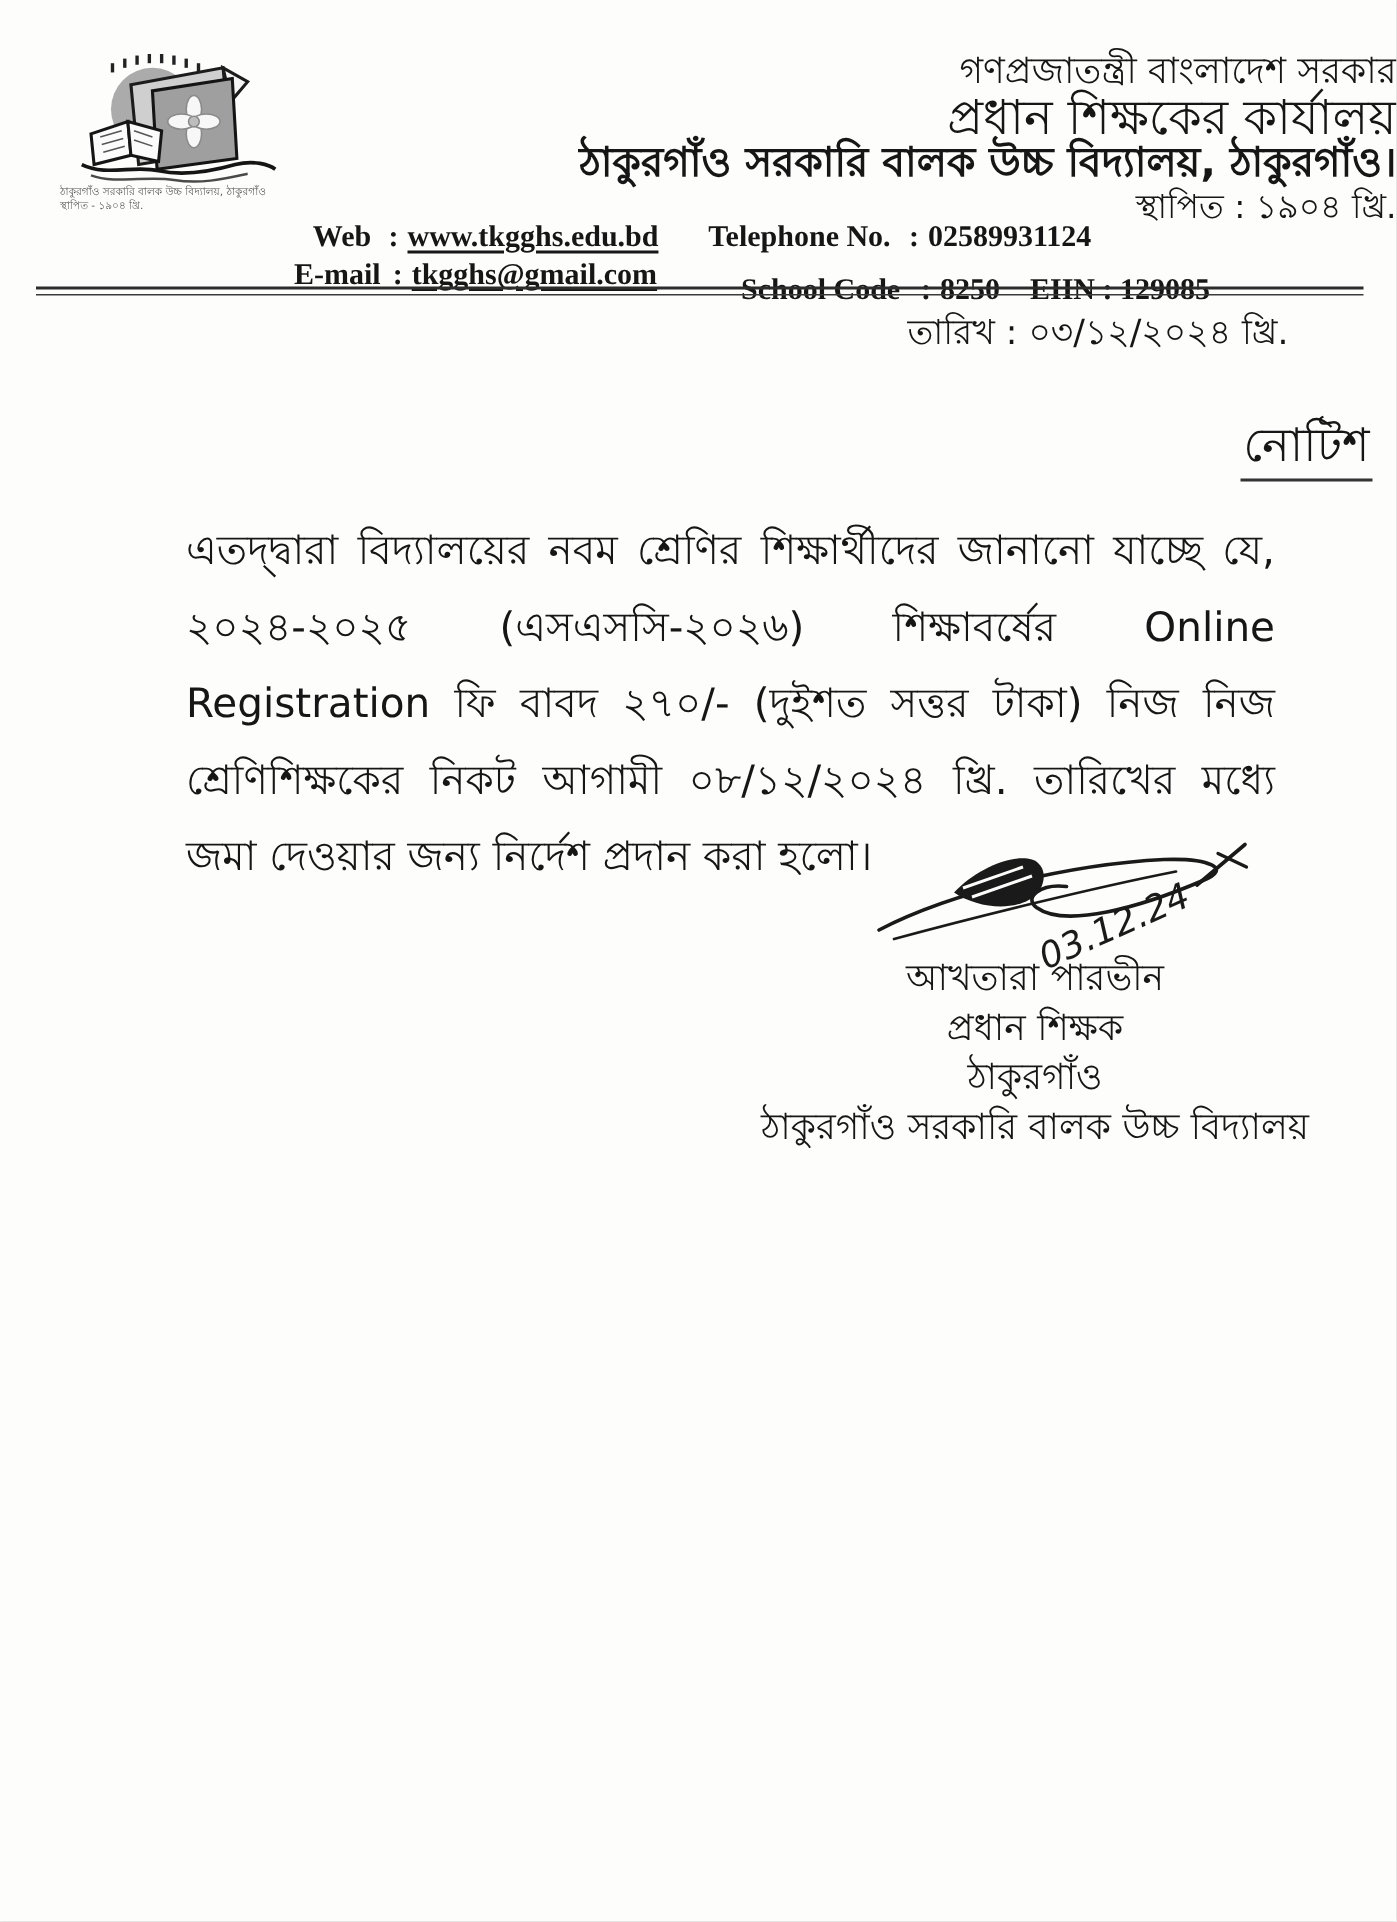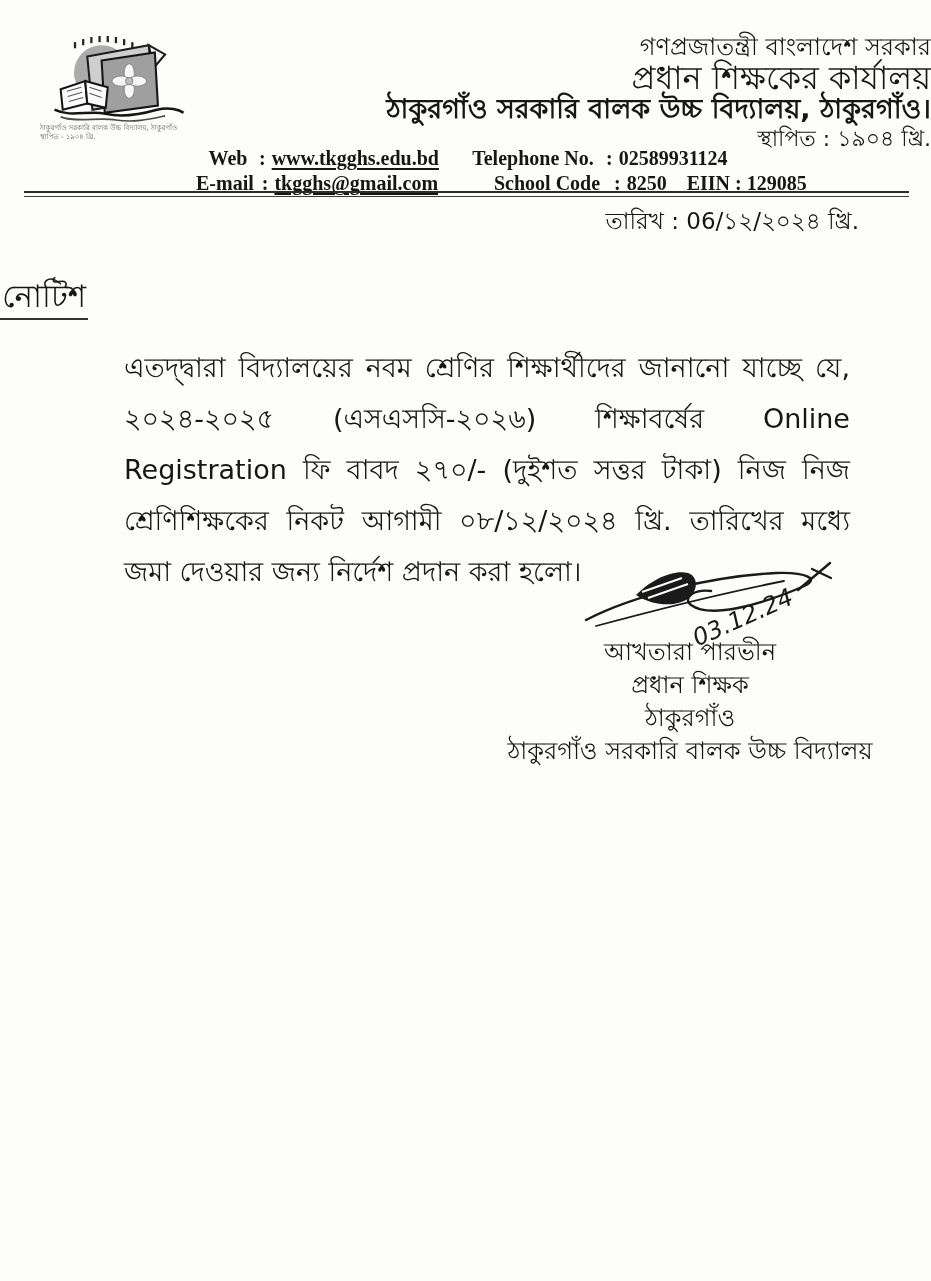--- a/index.html
+++ b/index.html
@@ -31,21 +31,21 @@
 
   
   .contact{
     position:absolute;left:0;right:0;top:146px;
     font-family:"Liberation Serif", serif;font-weight:bold;font-size:20px;
   }
   .c-item{position:absolute;white-space:nowrap;}
   .c-web{left:205px;top:1px;}
   .c-tel{left:468px;top:1px;text-align:center;}
   .c-mail{left:196px;top:26px;}
-  .c-code{left:494px;top:26px;}
+  .c-code{left:494px;top:36px;}
   .c-label{display:inline-block;}
   .c-web .c-label{min-width:46px;text-align:center;}
   .c-tel .c-label{min-width:130px;}
   .c-code .c-label{min-width:112px;}
   .c-colon{padding:0 6px 0 8px;}
   .c-underline{text-decoration:underline;text-underline-offset:3px;}
   .c-eiin{margin-left:20px;}
 
   
   .double-rule{
@@ -53,21 +53,21 @@
     border-top:2.5px solid #2c2c2c;border-bottom:1.5px solid #3a3a3a;
   }
 
   
   .date-line{
     position:absolute;right:72px;top:203px;
     font-size:23px;
   }
 
   
-  .notice-title{position:absolute;left:0;right:16px;top:272px;text-align:left;}
+  .notice-title{position:absolute;left:0;right:16px;top:272px;text-align:right;}
   .notice-title span{
     font-size:31px;font-weight:500;
     border-bottom:2px solid #333;padding:0 2px 4px 2px;
   }
 
   
   .body-text{
     position:absolute;left:124px;top:342px;width:726px;
     font-size:27px;line-height:51px;
     text-align:justify;text-align-last:left;
@@ -148,21 +148,21 @@
     <div class="c-item c-mail">
       <span class="c-label">E-mail</span><span class="c-colon">:</span><span class="c-underline">tkgghs@gmail.com</span>
     </div>
     <div class="c-item c-code">
       <span class="c-label">School Code</span><span class="c-colon">:</span><span>8250</span><span class="c-eiin">EIIN : 129085</span>
     </div>
   </div>
 
   <div class="double-rule"></div>
 
-  <div class="date-line">তারিখ : 06/১২/২০২৪ খ্রি.</div>
+  <div class="date-line">তারিখ : ০৩/১২/২০২৪ খ্রি.</div>
 
   <div class="notice-title">
     <span>নোটিশ</span>
   </div>
 
   <div class="body-text">এতদ্দ্বারা বিদ্যালয়ের নবম শ্রেণির শিক্ষার্থীদের জানানো যাচ্ছে যে, ২০২৪-২০২৫ (এসএসসি-২০২৬) শিক্ষাবর্ষের Online Registration ফি বাবদ ২৭০/- (দুইশত সত্তর টাকা) নিজ নিজ শ্রেণিশিক্ষকের নিকট আগামী ০৮/১২/২০২৪ খ্রি. তারিখের মধ্যে জমা দেওয়ার জন্য নির্দেশ প্রদান করা হলো।</div>
 
   <svg class="sign-svg" viewBox="0 0 262 88" aria-hidden="true">
     <path d="M8,62 C58,36 138,18 198,15 C228,14 244,21 224,29 C182,47 132,61 113,47 C104,40 116,31 133,33" fill="none" stroke="#1a1a1a" stroke-width="2.4" stroke-linecap="round"></path>
     <path d="M58,37 C72,22 96,11 110,15 C119,18 121,30 112,39 C100,50 74,48 58,37 Z" fill="#1a1a1a"></path>

